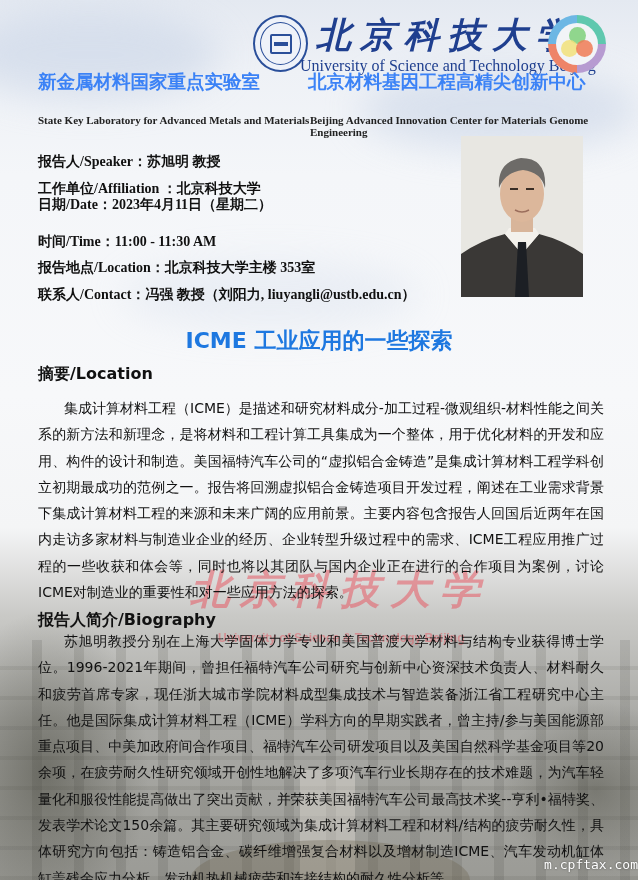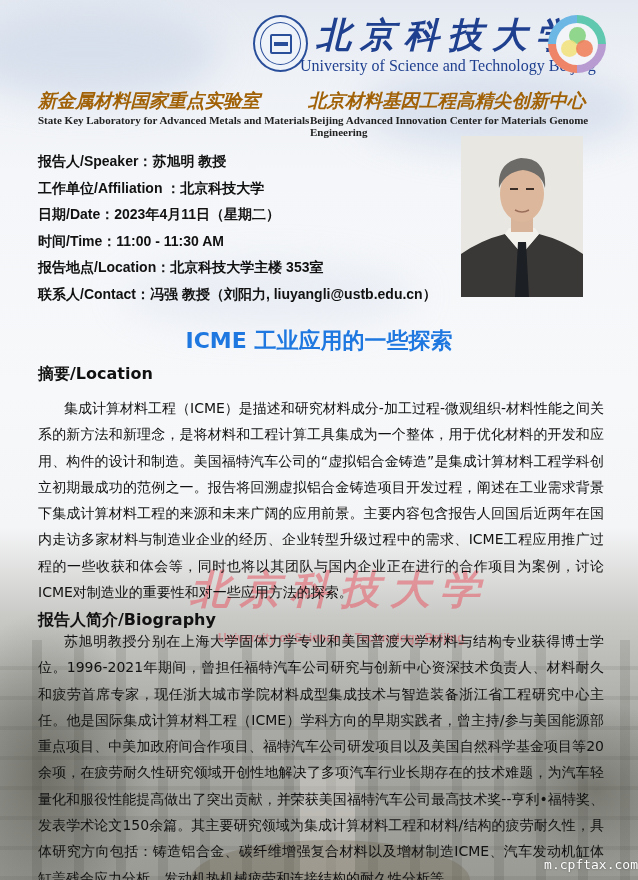--- a/index.html
+++ b/index.html
@@ -37,25 +37,25 @@
   .seal::before { content: ""; position: absolute; inset: 5px; border-radius: 50%; border: 1px solid #2a4f9a; }
   .seal-inner { width: 22px; height: 20px; border: 2px solid #2a4f9a; border-radius: 2px; position: relative; }
   .seal-inner::after { content: ""; position: absolute; left: 2px; right: 2px; top: 6px; height: 4px; background: #2a4f9a; }
   .uni-cn { position: absolute; left: 316px; top: 14px; font-size: 35px; letter-spacing: 9px; color: #1f3f8f; font-weight: bold; font-style: italic; font-family: "DejaVu Serif", serif; line-height: 42px; }
   .uni-en { position: absolute; left: 300px; top: 57px; font-size: 16px; color: #1f3f8f; font-family: Liberation Serif, serif; }
   .mg-logo { position: absolute; left: 548px; top: 15px; width: 58px; height: 58px; border-radius: 50%;
     background: conic-gradient(#5fc8ae 0 25%, #b79bd1 25% 50%, #ee8468 50% 75%, #6db7e4 75% 100%); }
   .mg-logo::before { content: ""; position: absolute; inset: 8px; border-radius: 50%; background: #f2f4f7; }
   .mg-c { position: absolute; width: 17px; height: 17px; border-radius: 50%; opacity: .85; }
 
-  .lab-cn { position: absolute; top: 88px; font-size: 18.5px; font-weight: bold; font-family: "DejaVu Sans", sans-serif; color: #a16207; font-style: italic; }
+  .lab-cn { position: absolute; top: 69px; font-size: 18.5px; font-weight: bold; font-family: "DejaVu Sans", sans-serif; color: #3b82f6; }
   .lab-en { position: absolute; top: 114px; font-size: 11px; font-weight: bold; font-family: "Liberation Serif", serif; color: #222; }
 
   .info { position: absolute; left: 38px; font-size: 14px; font-weight: bold; white-space: nowrap; line-height: 18px; }
-  .info .lbl { font-family: Liberation Sans, sans-serif; }
+  .info .lbl { font-family: Liberation Serif, serif; }
   .photo { position: absolute; left: 461px; top: 136px; width: 122px; height: 161px; overflow: hidden; background: #e9e8e4; }
 
   .title { position: absolute; left: 0; width: 638px; top: 326px; text-align: center; font-size: 22px; font-weight: bold; color: #1e78e0; font-family: "DejaVu Sans", sans-serif; }
   .h2 { position: absolute; left: 38px; font-size: 16px; font-weight: bold; font-family: "DejaVu Sans", sans-serif; }
   .para { position: absolute; left: 38px; width: 566px; font-size: 14px; line-height: 26.3px; font-family: "DejaVu Sans", sans-serif; text-align: justify; text-indent: 26px; color: #111; }
   .footer-wm { position: absolute; right: 0; bottom: 8px; font-family: "DejaVu Sans Mono", monospace; font-size: 13px; color: #fff; background: rgba(0,0,0,.0); text-shadow: 0 0 2px rgba(0,0,0,.5); }
 </style>
 </head>
 <body>
 
@@ -85,21 +85,21 @@
 <div class="lab-en" style="left:38px">State Key Laboratory for Advanced Metals and Materials</div>
 <div class="lab-cn" style="left:308px">北京材料基因工程高精尖创新中心</div>
 <div class="lab-en" style="left:310px">Beijing Advanced Innovation Center for Materials Genome Engineering</div>
 
 <div class="info" style="top:152px">
   <span class="lbl">报告人/Speaker：</span><span class="lbl">苏旭明 教授</span>
 </div>
 <div class="info" style="top:179px">
   <span class="lbl">工作单位/Affiliation ：</span><span class="lbl">北京科技大学</span>
 </div>
-<div class="info" style="top:205px">
+<div class="info" style="top:195px">
   <span class="lbl">日期/Date：</span><span class="lbl">2023年4月11日（星期二）</span>
 </div>
 <div class="info" style="top:232px">
   <span class="lbl">时间/Time：</span><span class="lbl">11:00 - 11:30 AM</span>
 </div>
 <div class="info" style="top:258px">
   <span class="lbl">报告地点/Location：</span><span class="lbl">北京科技大学主楼 353室</span>
 </div>
 <div class="info" style="top:285px">
   <span class="lbl">联系人/Contact：</span><span class="lbl">冯强 教授（刘阳力, liuyangli@ustb.edu.cn）</span>

